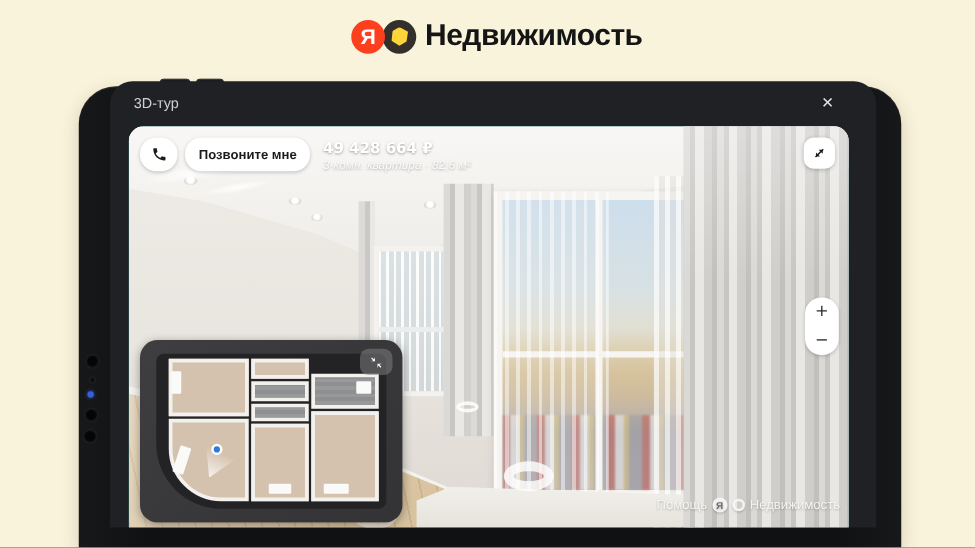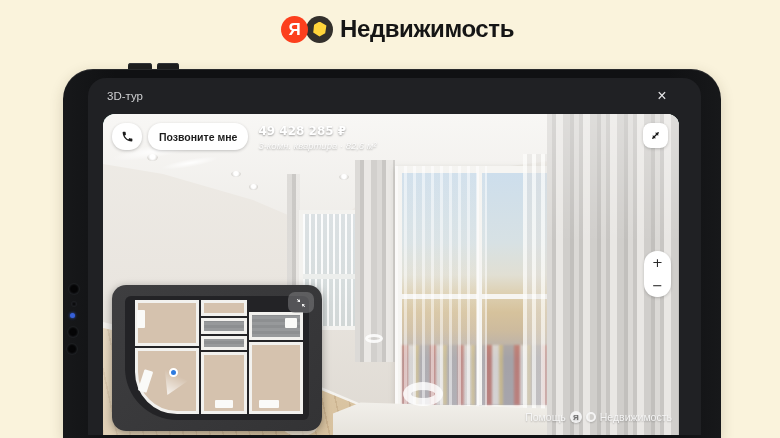--- a/index.html
+++ b/index.html
@@ -24,21 +24,21 @@
   .tab-btn.b1 { left:128px; top:63px; width:24px; }
   .tab-btn.b2 { left:157px; top:63px; width:22px; }
   .side-dot { position:absolute; border-radius:50%; background:#050506; box-shadow:inset 0 0 2px #2a2c30, 0 0 0 1px #1d1f22; }
   .sd1 { left:69px; top:284px; width:10px; height:10px; }
   .sd2 { left:72px; top:302px; width:4px; height:4px; }
   .sd3 { left:70px; top:313px; width:5px; height:5px; background:#3660d8; box-shadow:0 0 3px #3660d8; }
   .sd4 { left:68px; top:327px; width:10px; height:10px; }
   .sd5 { left:67px; top:344px; width:10px; height:10px; }
 
   
-  .screen { position:absolute; left:88px; top:78px; width:613px; height:357px; background:#202124; border-radius:18px 18px 0 0; }
+  .screen { position:absolute; left:88px; top:65px; width:613px; height:357px; background:#202124; border-radius:18px 18px 0 0; }
   .dlg-title { position:absolute; left:19px; top:12px; font-size:11.5px; color:#cfd0d2; }
   .dlg-close { position:absolute; left:563px; top:7px; width:22px; height:22px; color:#e6e6e8; font-size:16px; line-height:22px; text-align:center; cursor:pointer; }
 
   
   .viewer { position:absolute; left:15px; top:36px; width:576px; height:321px; border-radius:12px 12px 0 0; overflow:hidden; background:#0f766e; }
   .scene { position:absolute; inset:0; background:linear-gradient(180deg,#efece7 0%, #e9e5df 55%, #ded9d2 100%); }
   .ceiling { position:absolute; left:0; top:0; width:576px; height:130px;
     background:linear-gradient(180deg,#f8f7f5 0%, #edebe7 100%);
     clip-path:polygon(0 0,576px 0,576px 34px,470px 44px,330px 62px,262px 84px,225px 118px,150px 86px,60px 60px,0 50px); }
   .spot { position:absolute; border-radius:50%; background:radial-gradient(circle at 50% 40%, #ffffff 0 35%, #d8d6d2 70%, rgba(216,214,210,0) 100%); }
@@ -183,21 +183,21 @@
     </div>
 
     <div class="toolbar">
       <div class="pill phone-btn">
         <svg width="13" height="13" viewBox="0 0 24 24">
           <path fill="#1c1c1c" d="M6.6 10.8c1.5 2.9 3.7 5.1 6.6 6.6l2.2-2.2c.3-.3.7-.4 1-.2 1.1.4 2.3.6 3.6.6.6 0 1 .4 1 1V20c0 .6-.4 1-1 1C10.6 21 3 13.4 3 4c0-.6.4-1 1-1h3.5c.6 0 1 .4 1 1 0 1.2.2 2.4.6 3.6.1.3 0 .7-.2 1l-2.3 2.2z"></path>
         </svg>
       </div>
       <div class="pill call-btn">Позвоните мне</div>
       <div class="price-block">
-        <div class="price">49 428 285 ₽</div>
+        <div class="price">49 428 664 ₽</div>
         <div class="details">3-комн. квартира · 82,6 м²</div>
       </div>
     </div>
 
     <div class="expand-btn">
       <svg width="13" height="13" viewBox="0 0 24 24">
         <path fill="none" stroke="#1c1c1c" stroke-width="2.4" stroke-linecap="round" d="M7 17L17 7"></path>
         <path fill="#1c1c1c" d="M17 13V7h-6l6 6zM7 11v6h6l-6-6z"></path>
       </svg>
     </div>

